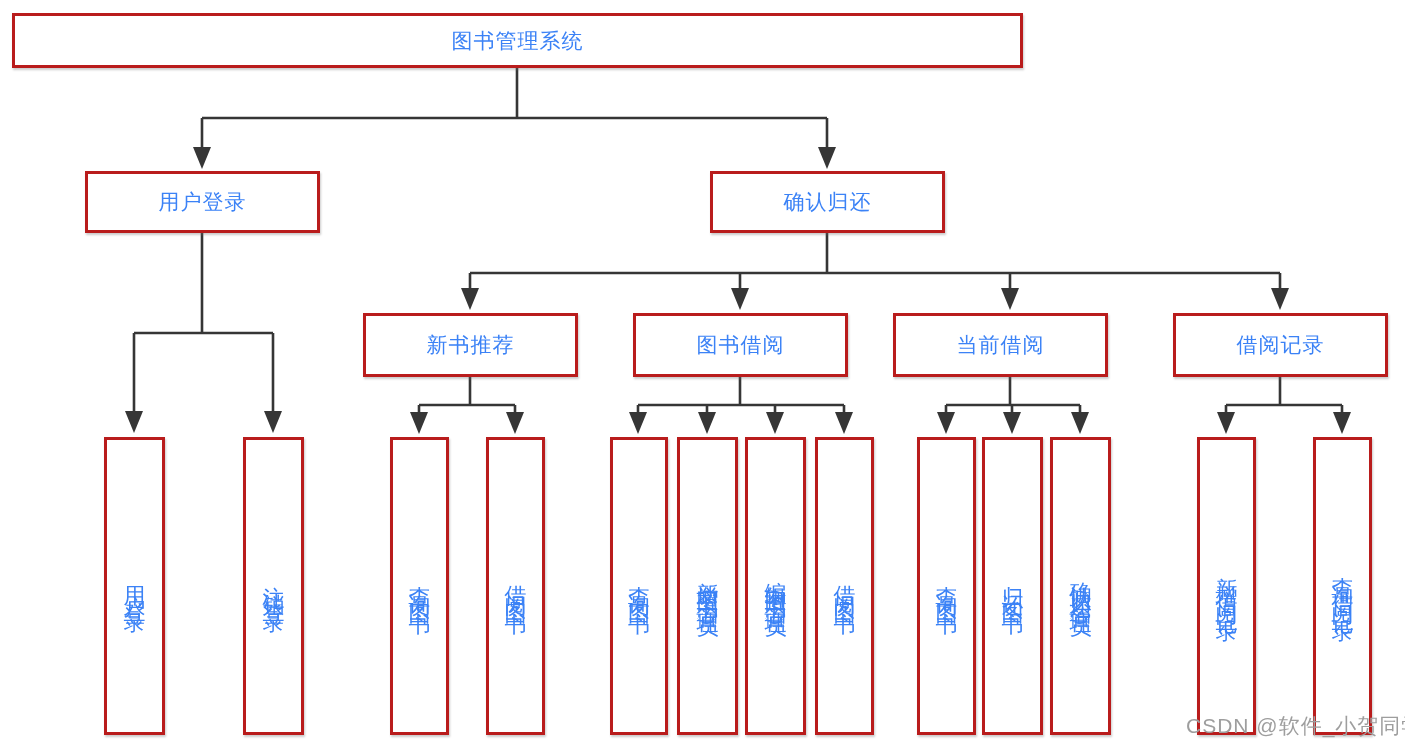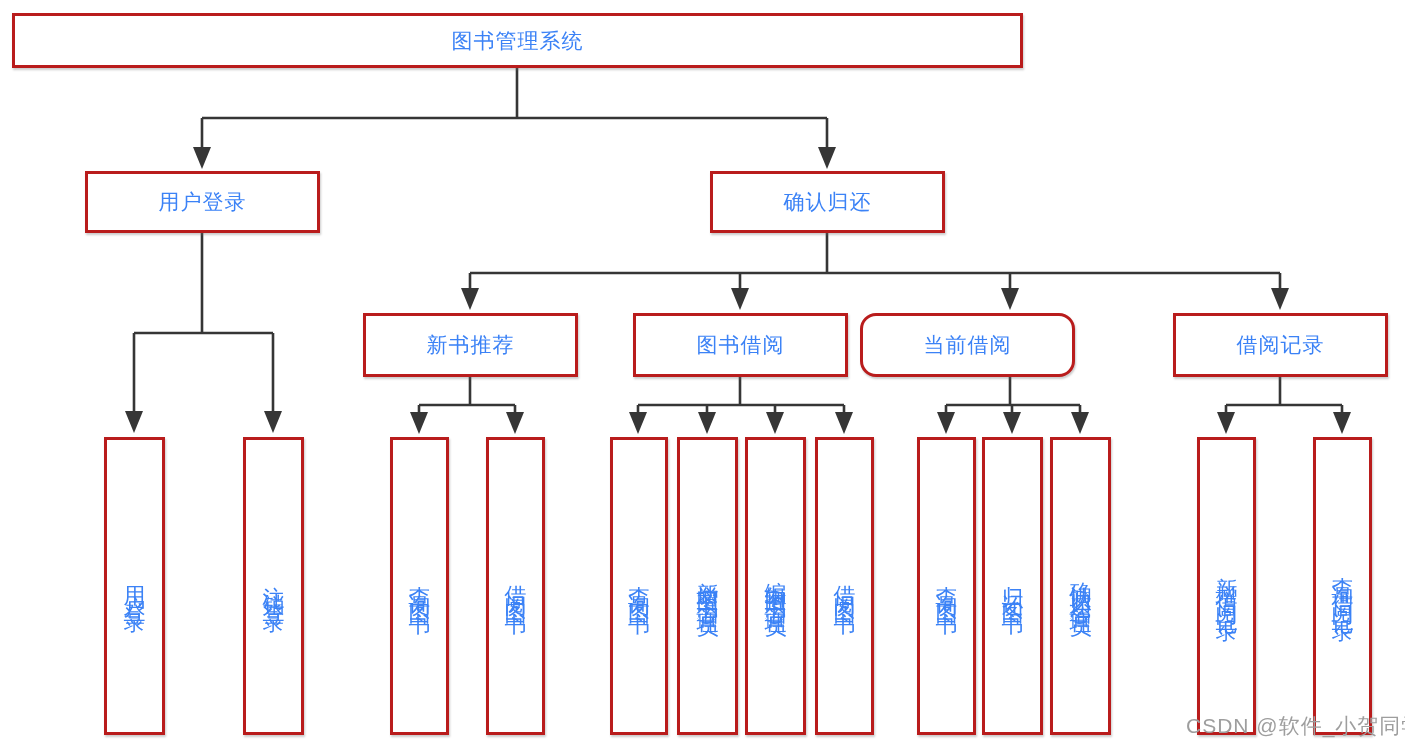--- a/index.html
+++ b/index.html
@@ -37,21 +37,21 @@
     letter-spacing: 1px;
     white-space: nowrap;
   }
   .root { left: 12px;  top: 13px;  width: 1011px; height: 55px; }
   .l2   { top: 171px;  width: 235px; height: 62px; }
   .l2a  { left: 85px; }
   .l2b  { left: 710px; }
   .l3   { top: 313px;  width: 215px; height: 64px; }
   .l3a  { left: 363px; }
   .l3b  { left: 633px; }
-  .l3c  { left: 860px; border-radius: 16px; }
+  .l3c  { left: 893px; }
   .l3d  { left: 1173px; }
   .leaf {
     top: 437px;
     height: 298px;
     writing-mode: vertical-lr;
     text-orientation: mixed;
     font-size: 22px;
     line-height: 1;
     letter-spacing: 9px;
   }

